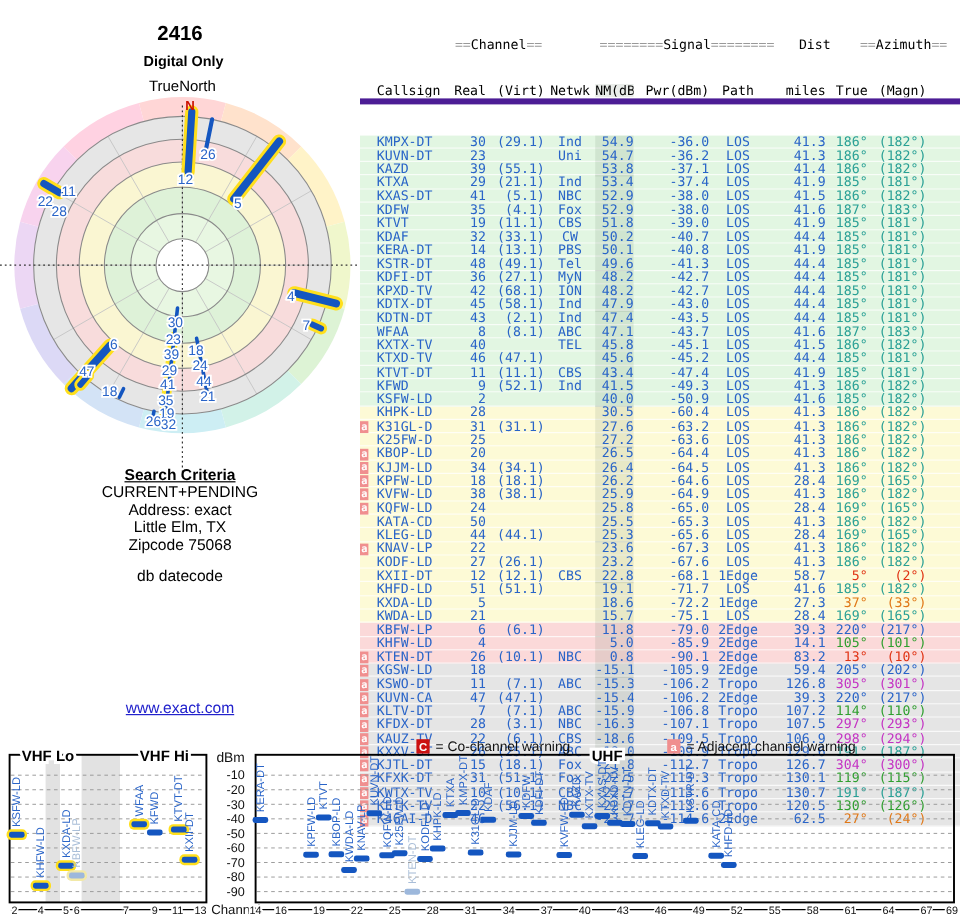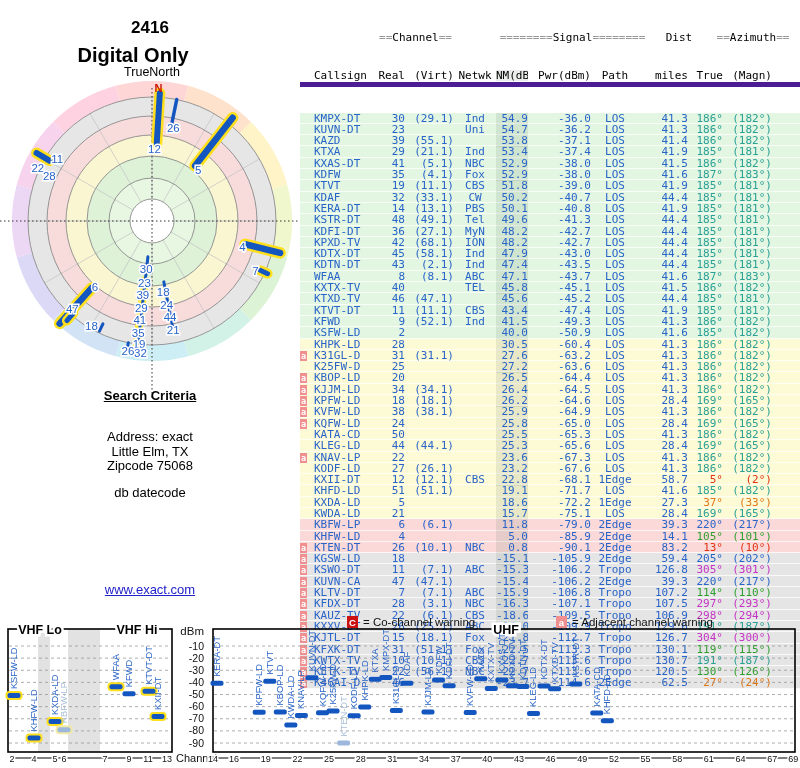--- a/index.html
+++ b/index.html
@@ -1,33 +1,33 @@
 <!DOCTYPE html>
 <html><head>
 <meta charset="utf-8">
 <style>
   html,body{margin:0;padding:0;background:#fff}
   .page{position:relative;width:800px;height:768px;background:#fff;overflow:hidden;
         font-family:"Liberation Sans",sans-serif;color:#000}
   
   .t-main{position:absolute;left:55px;top:18px;width:190px;text-align:center;
           font-size:17px;font-weight:bold}
-  .t-sub{position:absolute;left:38px;top:44px;width:190px;text-align:center;
-         font-size:20px;font-weight:bold}
+  .t-sub{position:absolute;left:58px;top:44px;width:190px;text-align:center;
+         font-size:12px;font-weight:bold}
   
   .crit{position:absolute;left:30px;top:388px;width:240px;text-align:center;font-size:13px}
-  .crit .hd{font-weight:bold;text-decoration:underline;margin-bottom:27px}
+  .crit .hd{font-weight:bold;text-decoration:underline;margin-bottom:0}
   .crit .ln{line-height:14.5px}
   .crit .db{margin-top:12px;line-height:14.5px}
   .link{position:absolute;left:30px;top:582px;width:240px;text-align:center;font-size:13px}
   .link a{color:#2222cc;text-decoration:underline;cursor:pointer}
   
   .tbl{position:absolute;left:300px;top:6px;width:500px;
        font-family:"DejaVu Sans Mono",monospace;font-size:11px;white-space:pre}
-  .trow{display:flex;height:11.3px;line-height:11.5px;align-items:flex-start}
+  .trow{display:flex;height:11.3px;line-height:11.5px;align-items:center}
   .trow.hrow{height:11.8px;color:#000}
   .th2{border-bottom:5px solid #4c1d95}
   .dim{color:#999}
   .trow span{display:block;overflow:hidden}
   .c-mark{width:14px;display:flex}
   .ms{width:7px;height:10px;margin-top:1px;font-size:8.5px;font-weight:bold;
       color:#fff;text-align:center;line-height:10px}
   .ma{background:#f08f8f}
   .c-call{width:63px;text-align:left}
   .c-real{width:28px;text-align:right}
@@ -151,20 +151,21 @@
       <text x="163.26328148289662" y="236.11356052284992" text-anchor="middle" font-size="11.5" fill="#2964c8" stroke="#fff" stroke-width="3" paint-order="stroke">18</text>
       <text x="166.76009510168907" y="248.7086590060377" text-anchor="middle" font-size="11.5" fill="#2964c8" stroke="#fff" stroke-width="3" paint-order="stroke">24</text>
       <text x="170.02723236004658" y="261.32766421665633" text-anchor="middle" font-size="11.5" fill="#2964c8" stroke="#fff" stroke-width="3" paint-order="stroke">44</text>
       <text x="173.1797984867965" y="273.9606173626907" text-anchor="middle" font-size="11.5" fill="#2964c8" stroke="#fff" stroke-width="3" paint-order="stroke">21</text>
       <text x="158.42918022833138" y="32.044890428201995" text-anchor="middle" font-size="11" font-weight="bold" fill="#cc1100">N</text>
       <text x="152" y="16" text-anchor="middle" font-size="12.5" fill="#000">TrueNorth</text>
     </svg>
 
   <div class="crit">
     <div class="hd">Search Criteria</div>
+    <div class="ln">CURRENT+PENDING</div>
     <div class="ln">Address: exact</div>
     <div class="ln">Little Elm, TX</div>
     <div class="ln">Zipcode 75068</div>
     <div class="db">db datecode</div>
   </div>
 
   <div class="link">
     <a>www.exact.com</a>
   </div>
 

